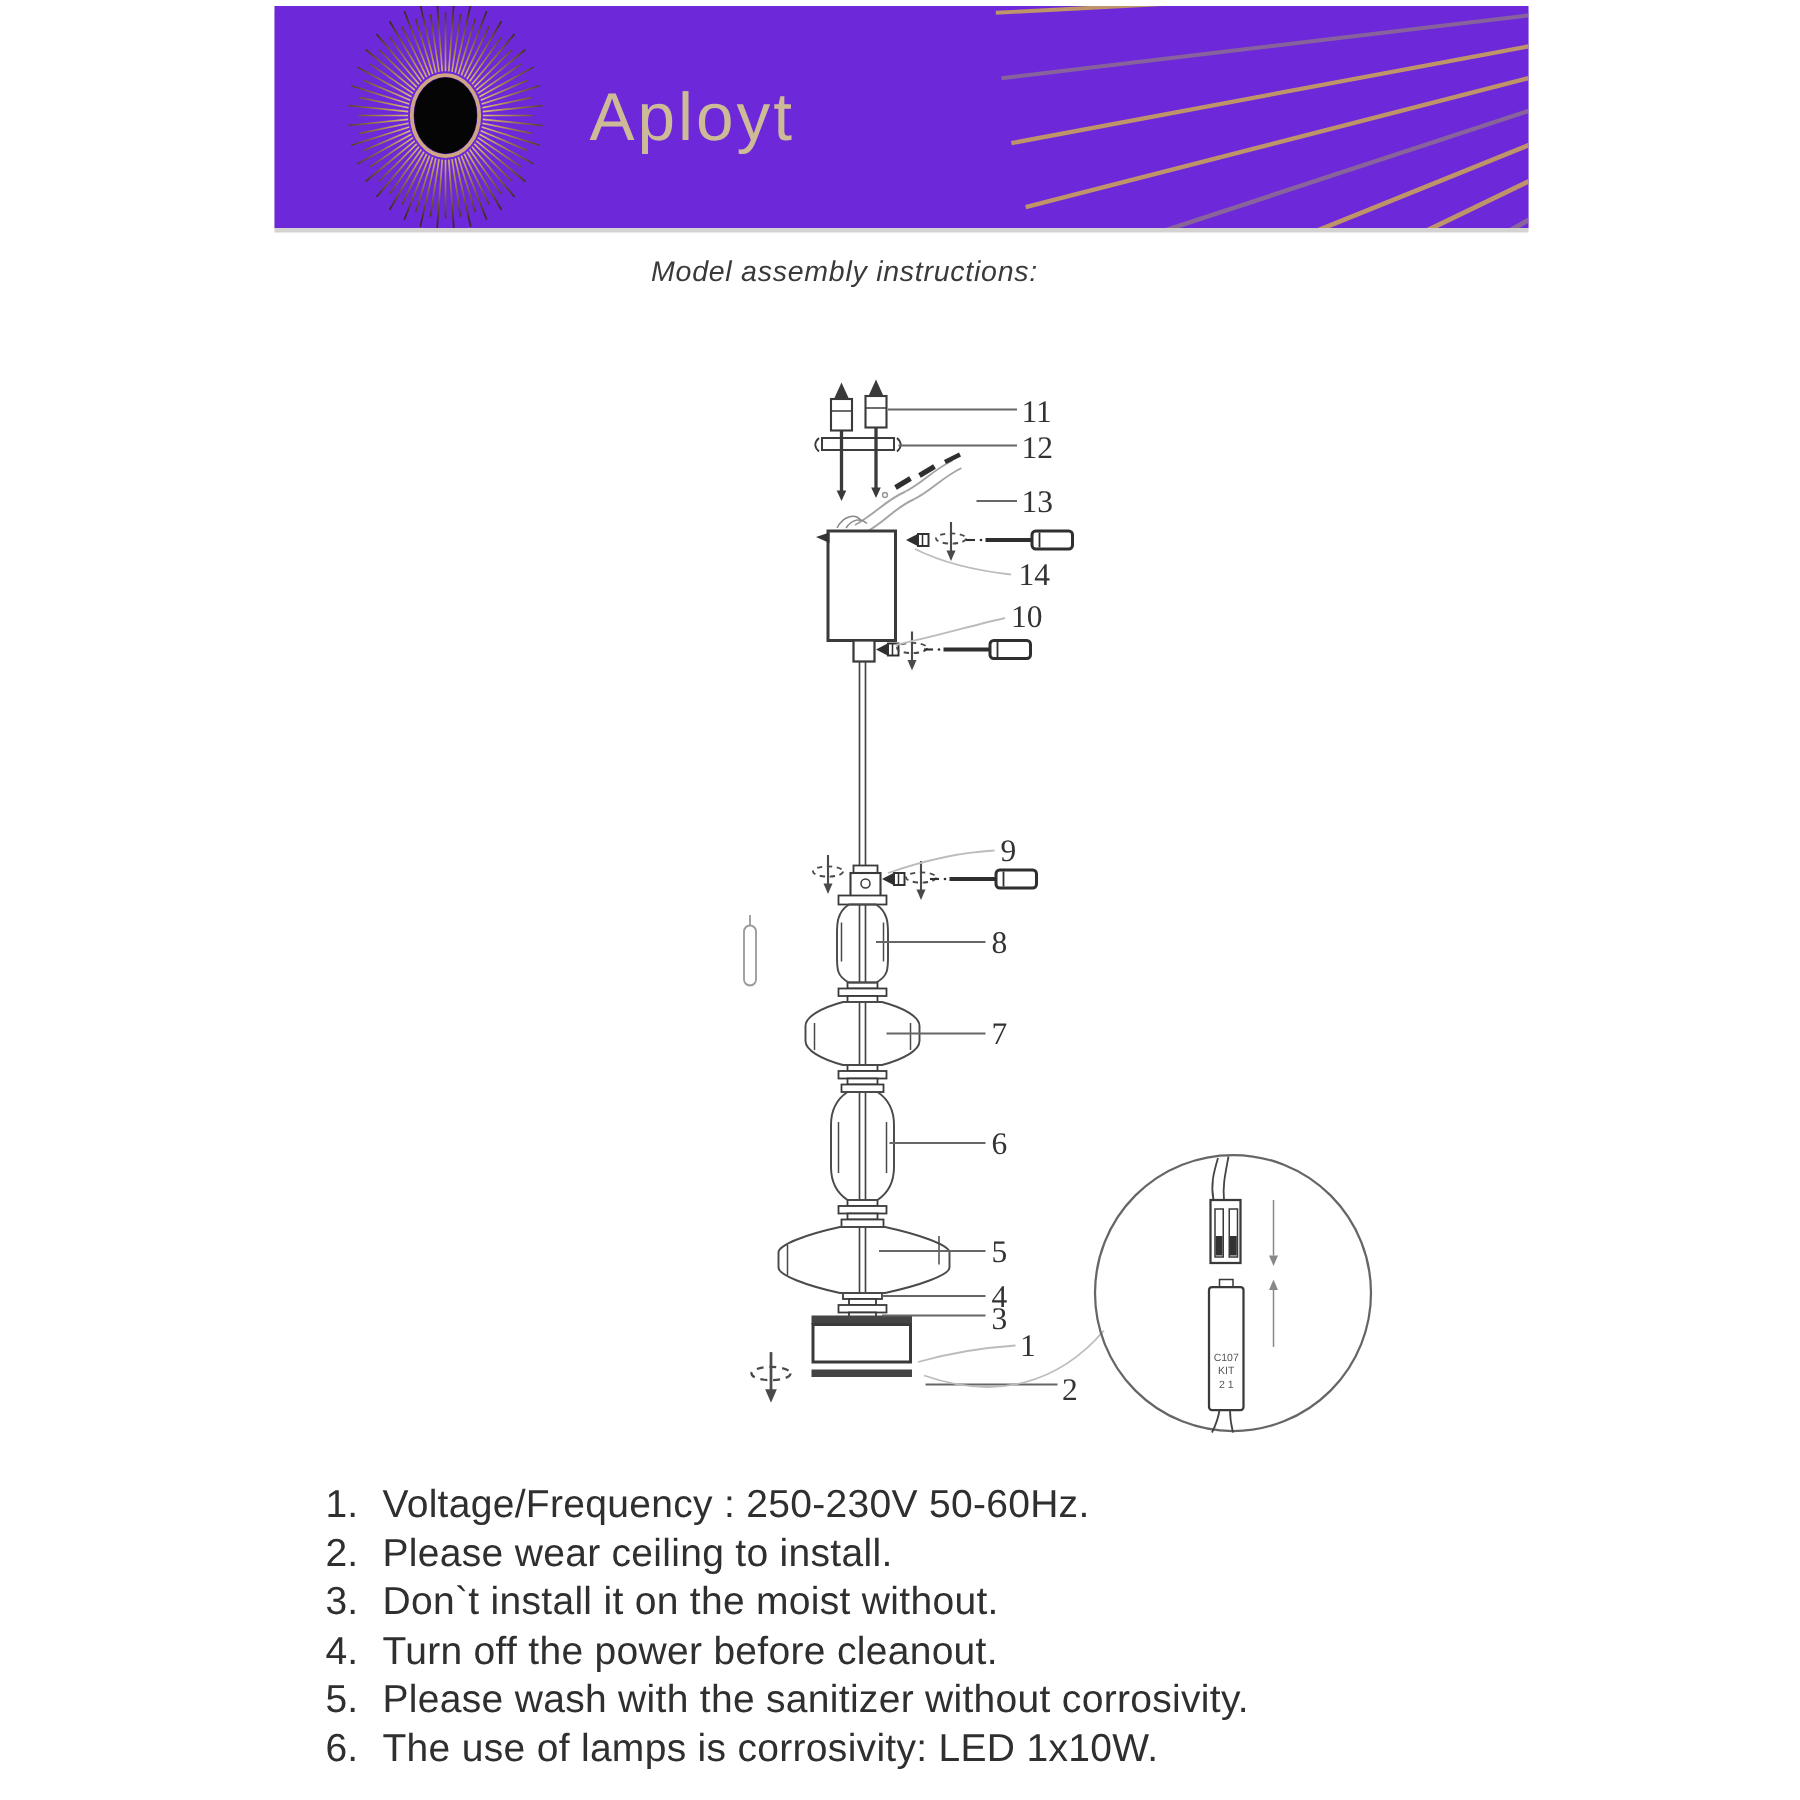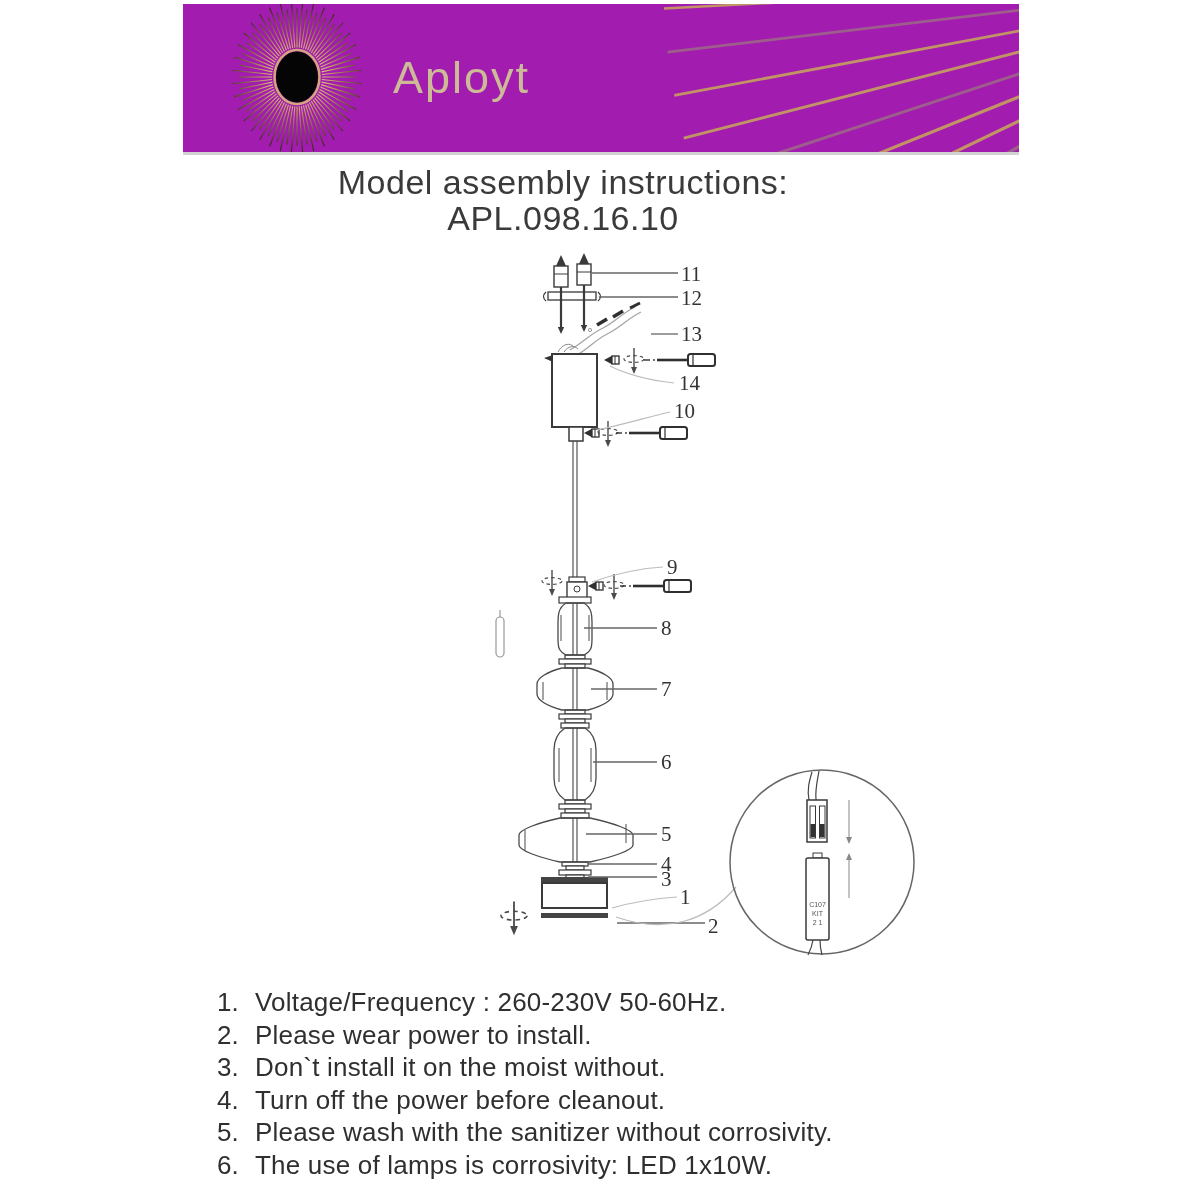--- a/index.html
+++ b/index.html
@@ -3,35 +3,35 @@
 <meta charset="utf-8">
 <style>
   html,body{margin:0;padding:0;}
   body{
     width:1200px;height:1200px;position:relative;background:#ffffff;
     font-family:"Liberation Sans", sans-serif;color:#333;overflow:hidden;
   }
   
   .banner{
     position:absolute;left:183px;top:4px;width:836px;height:148px;
-    background:#a21caf;overflow:hidden;
+    background:#6d28d9;overflow:hidden;
     box-shadow:0 3px 0 rgba(178,174,172,.55);
   }
   .banner svg{position:absolute;left:0;top:0;}
   .brand{
     position:absolute;left:210px;top:51px;
     font-size:45px;line-height:1;font-weight:400;letter-spacing:2px;
     color:#cdbb97;
   }
   
   .title-block{
     position:absolute;left:163px;top:164px;width:800px;
     text-align:center;color:#3a3a3a;
   }
-  .title-line{font-size:34px;line-height:36px;letter-spacing:.5px;}
+  .title-line{font-size:19px;line-height:36px;letter-spacing:.5px;font-style:italic;}
   
   .diagram{position:absolute;left:0;top:0;}
   .diagram text.plabel{
     font-family:"Liberation Serif", serif;font-size:21px;fill:#333;
   }
   .diagram text.tiny{
     font-family:"Liberation Sans", sans-serif;font-size:7px;fill:#555;
   }
   
   .instructions{
@@ -145,21 +145,20 @@
         <line x1="1069.042926346348" y1="40.46342099635946" x2="671.6833138858963" y2="435.05857857597243" stroke="#c49a62" stroke-width="3.70" opacity="0.95"></line>
         <line x1="1073.8688134676347" y1="45.01110696304595" x2="703.5341688863896" y2="465.07330595610324" stroke="#c49a62" stroke-width="3.80" opacity="0.95"></line>
         <line x1="1078.9854836098732" y1="49.228964335519066" x2="737.3041918251633" y2="492.91116461442584" stroke="#9b8a74" stroke-width="3.90" opacity="0.6"></line>
       </g>
   </svg>
   <span class="brand">Aployt</span>
 </div>
 
 <div class="title-block">
   <div class="title-line">Model assembly instructions:</div>
-  <div class="title-line">APL.098.16.10</div>
 </div>
 
 <svg class="diagram" width="1200" height="1200" viewBox="0 0 1200 1200">
   <defs>
 
     <g id="rotcross" stroke="#4a4a4a" fill="none">
       <line x1="0" y1="-12" x2="0" y2="9" stroke-width="1.4"></line>
       <polygon points="0,14 -3,7 3,7" fill="#4a4a4a" stroke="none"></polygon>
       <ellipse cx="0" cy="-1" rx="10" ry="3.4" stroke-dasharray="3.5 3" stroke-width="1.2"></ellipse>
     </g>
@@ -352,25 +351,25 @@
       <polygon points="849,844 846,837 852,837" fill="#888" stroke="none"></polygon>
       <line x1="849" y1="860" x2="849" y2="898"></line>
       <polygon points="849,853 846,860 852,860" fill="#888" stroke="none"></polygon>
     </g>
   </g>
 </svg>
 
 <div class="instructions">
   <div class="inst-row">
     <span class="inst-num">1.</span>
-    <span class="inst-text">Voltage/Frequency : 260-230V 50-60Hz.</span>
+    <span class="inst-text">Voltage/Frequency : 250-230V 50-60Hz.</span>
   </div>
   <div class="inst-row">
     <span class="inst-num">2.</span>
-    <span class="inst-text">Please wear power to install.</span>
+    <span class="inst-text">Please wear ceiling to install.</span>
   </div>
   <div class="inst-row">
     <span class="inst-num">3.</span>
     <span class="inst-text">Don`t install it on the moist without.</span>
   </div>
   <div class="inst-row">
     <span class="inst-num">4.</span>
     <span class="inst-text">Turn off the power before cleanout.</span>
   </div>
   <div class="inst-row">

